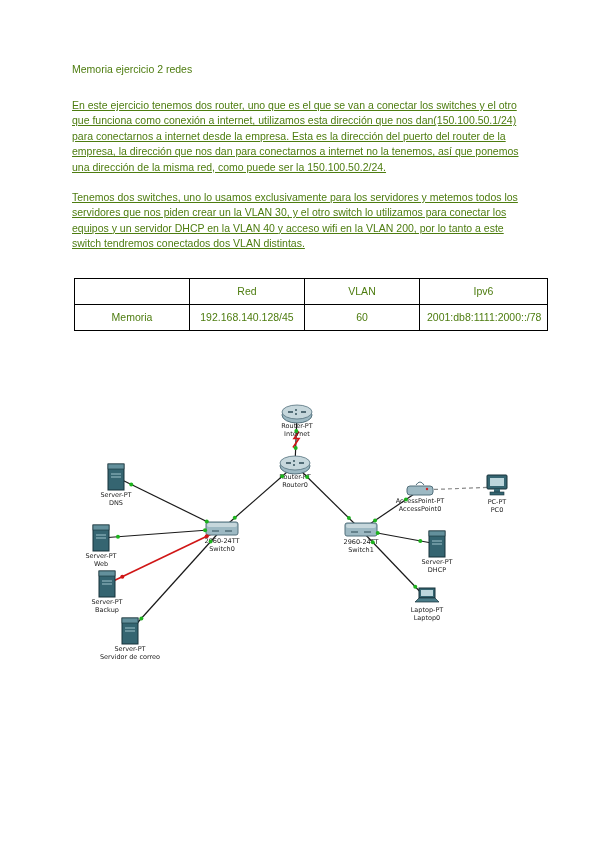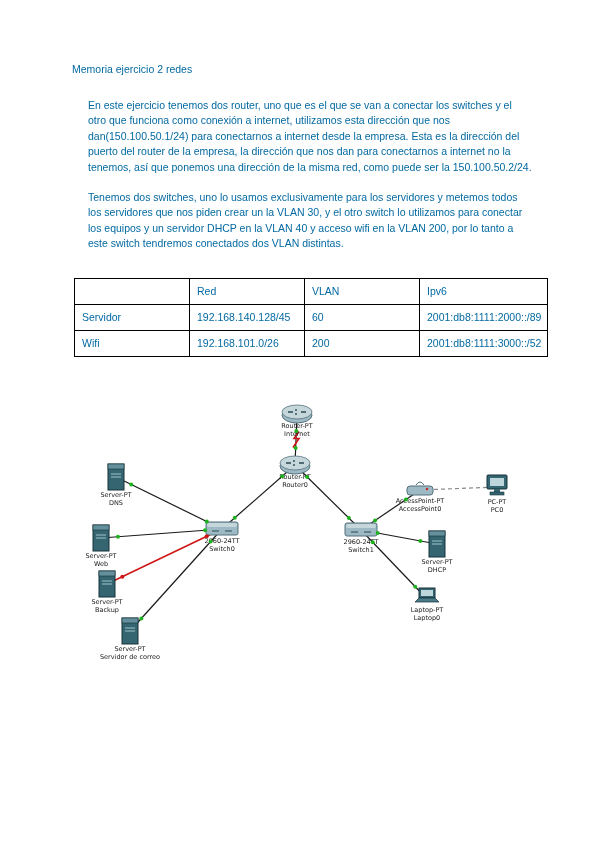--- a/index.html
+++ b/index.html
@@ -1,40 +1,40 @@
 <!DOCTYPE html>
 <html><head>
 <meta charset="utf-8">
 <style>
   html,body { margin:0; padding:0; background:#ffffff; }
   .page {
     position:relative;
     width:600px; height:848px;
     background:#ffffff;
     font-family:"Liberation Sans", sans-serif;
-    color:#0369a1;
+    color:#4d7c0f;
     overflow:hidden;
   }
   .content {
     position:absolute; left:72px; top:62px; width:460px;
   }
   .doc-title {
     font-size:10.5px; font-weight:400; margin:0 0 21px 0; line-height:15px;
   }
   .para {
-    font-size:10.5px; line-height:15.4px; margin:0 0 15px 16px;
+    font-size:10.5px; line-height:15.4px; margin:0 0 15px 0;text-decoration:underline;
   }
   .vlan-table {
     border-collapse:collapse; table-layout:fixed;
     width:473px; margin-top:26px; margin-left:2px;
     font-size:10.5px;
   }
   .vlan-table th, .vlan-table td {
     border:1px solid #000; padding:6px 7px 7px 7px;
-    text-align:left; font-weight:400; overflow:hidden; white-space:nowrap;
+    text-align:center; font-weight:400; overflow:hidden; white-space:nowrap;
   }
   .vlan-table col.c0 { width:115px; }
   .vlan-table col.c1 { width:115px; }
   .vlan-table col.c2 { width:115px; }
   .vlan-table col.c3 { width:128px; }
   .diagram {
     position:absolute; left:0; top:398px; width:600px; height:272px;
   }
   svg text { font-family:"DejaVu Sans", sans-serif; }
 </style>
@@ -56,30 +56,24 @@
       <thead>
         <tr>
             <th></th>
             <th>Red</th>
             <th>VLAN</th>
             <th>Ipv6</th>
           </tr>
       </thead>
       <tbody>
           <tr>
-            <td>Servidor</td>
+            <td>Memoria</td>
             <td>192.168.140.128/45</td>
             <td>60</td>
-            <td>2001:db8:1111:2000::/89</td>
-          </tr>
-          <tr>
-            <td>Wifi</td>
-            <td>192.168.101.0/26</td>
-            <td>200</td>
-            <td>2001:db8:1111:3000::/52</td>
+            <td>2001:db8:1111:2000::/78</td>
           </tr>
         </tbody>
     </table>
   </div>
   <div class="diagram">
     <svg id="diagram-svg" width="600" height="272" viewBox="0 0 600 272">
         <line x1="297" y1="16" x2="295" y2="67" stroke="#1a1a1a" stroke-width="1.2"></line>
         <path d="M 299 33.5 L 294 40.5 L 299 40.5 L 293 49.5" stroke="#d01616" stroke-width="1.6" fill="none"></path>
         <line x1="295" y1="67" x2="222" y2="131" stroke="#1a1a1a" stroke-width="1.2"></line>
         <line x1="295" y1="67" x2="361" y2="132" stroke="#1a1a1a" stroke-width="1.2"></line>

